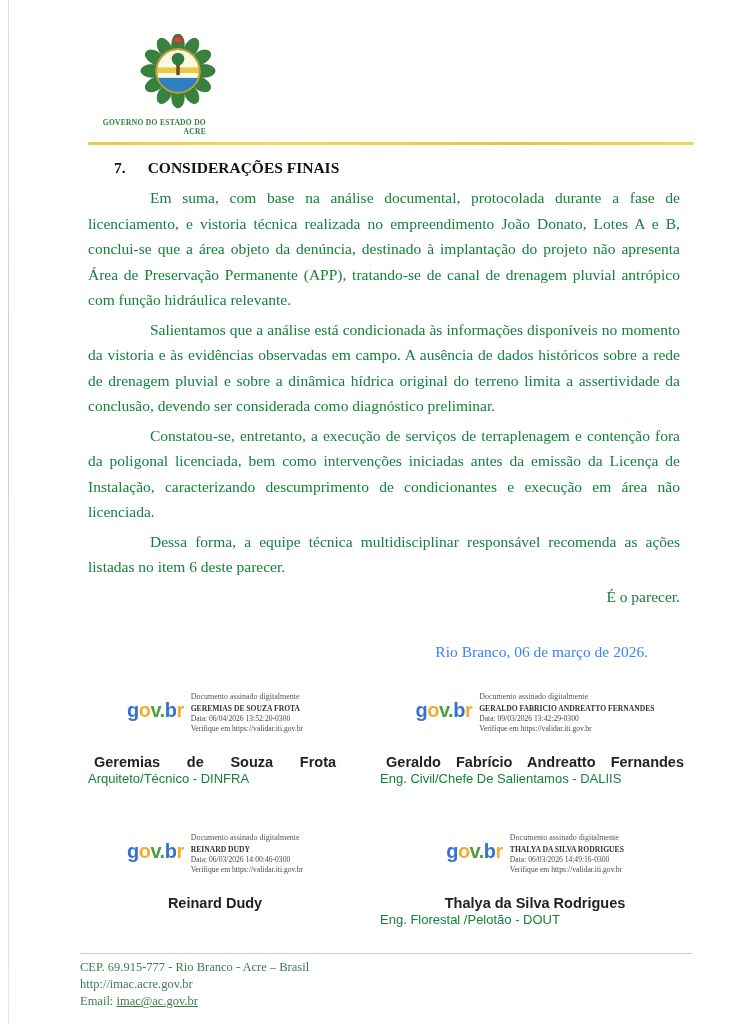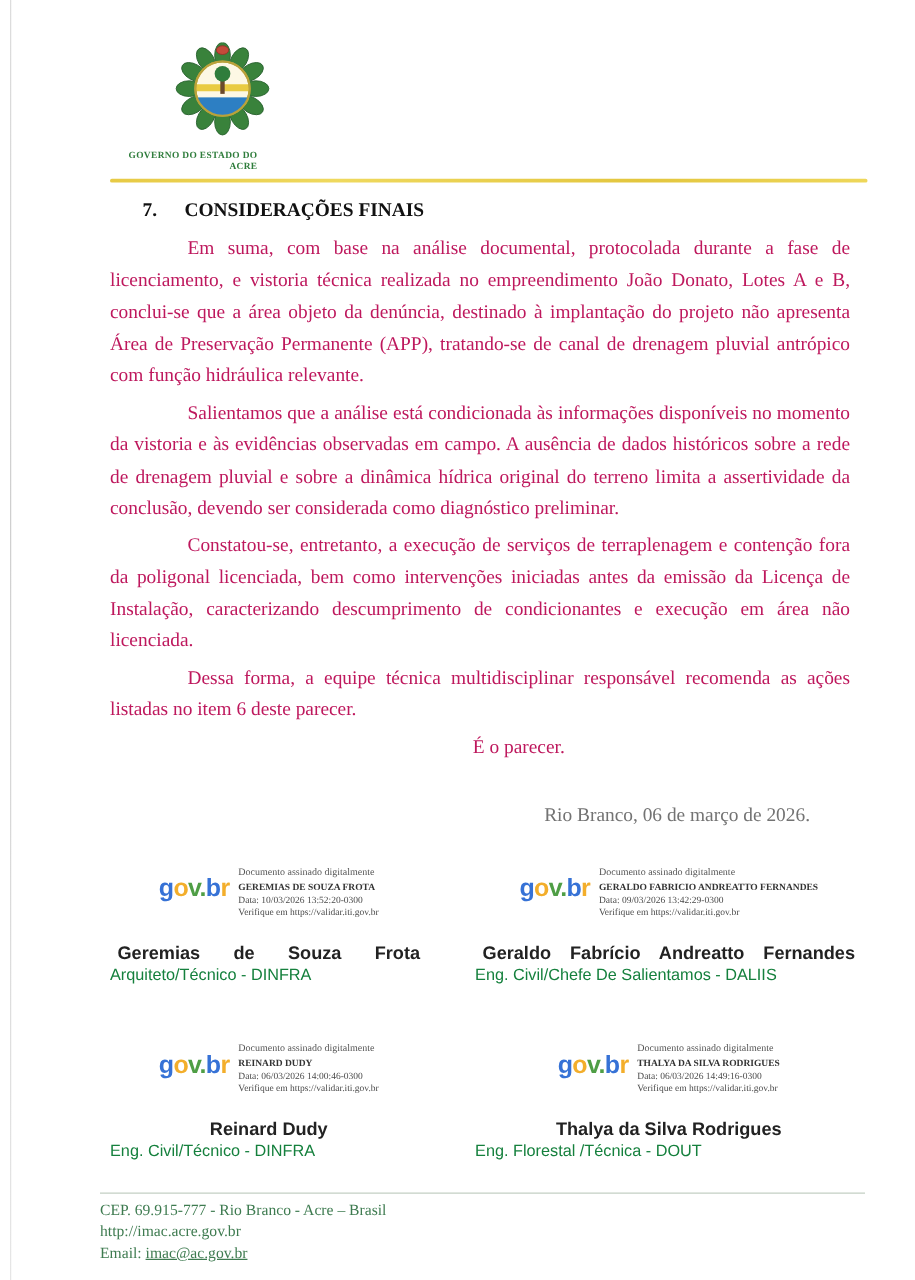--- a/index.html
+++ b/index.html
@@ -29,25 +29,25 @@
   }
   
   .section-heading{
     display:flex;gap:22px;margin:14px 52px 0 114px;
     font-weight:bold;font-size:15.5px;color:#111;
   }
   
   .body-text{margin:8px 52px 0 88px;}
   .body-text p{
     margin:4px 0 0;font-size:15.5px;line-height:25.5px;text-align:justify;
-    text-indent:62px;color:#be185d;
+    text-indent:62px;color:#15803d;
   }
-  .body-text p.short{text-align:center;}
+  .body-text p.short{text-align:right;}
   .dateline{
-    margin-top:34px;text-align:right;padding-right:32px;font-size:15.5px;color:#737373;
+    margin-top:34px;text-align:right;padding-right:32px;font-size:15.5px;color:#3b82f6;
   }
   
   .sig-grid{
     display:grid;grid-template-columns:1fr 1.22fr;column-gap:38px;row-gap:46px;
     margin:30px 42px 0 88px;
   }
   .sig-block{font-family:"Liberation Sans", sans-serif;}
   .stamp{display:flex;align-items:flex-start;gap:7px;justify-content:center;}
   .govbr-brand{
     font-family:"Liberation Sans", sans-serif;font-weight:800;font-size:20px;
@@ -126,21 +126,21 @@
 </div>
 
 <div class="sig-grid">
 
   <div class="sig-block">
     <div class="stamp">
       <span class="govbr-brand"><span style="color: rgb(54, 114, 214);">g</span><span style="color: rgb(243, 174, 43);">o</span><span style="color: rgb(79, 158, 69);">v</span><span style="color: rgb(79, 158, 69);">.</span><span style="color: rgb(54, 114, 214);">b</span><span style="color: rgb(243, 174, 43);">r</span></span>
       <span class="stamp-txt">
         <div class="stamp-line1">Documento assinado digitalmente</div>
         <div class="stamp-name">GEREMIAS DE SOUZA FROTA</div>
-        <div class="stamp-meta">Data: 10/03/2026 13:52:20-0300</div>
+        <div class="stamp-meta">Data: 06/04/2026 13:52:20-0300</div>
         <div class="stamp-meta">Verifique em https://validar.iti.gov.br</div>
       </span>
     </div>
     <div class="sig-name spread">Geremias de Souza Frota</div>
     <div class="sig-role">Arquiteto/Técnico - DINFRA</div>
   </div>
 
   <div class="sig-block">
     <div class="stamp">
       <span class="govbr-brand"><span style="color: rgb(54, 114, 214);">g</span><span style="color: rgb(243, 174, 43);">o</span><span style="color: rgb(79, 158, 69);">v</span><span style="color: rgb(79, 158, 69);">.</span><span style="color: rgb(54, 114, 214);">b</span><span style="color: rgb(243, 174, 43);">r</span></span>
@@ -159,35 +159,34 @@
     <div class="stamp">
       <span class="govbr-brand"><span style="color: rgb(54, 114, 214);">g</span><span style="color: rgb(243, 174, 43);">o</span><span style="color: rgb(79, 158, 69);">v</span><span style="color: rgb(79, 158, 69);">.</span><span style="color: rgb(54, 114, 214);">b</span><span style="color: rgb(243, 174, 43);">r</span></span>
       <span class="stamp-txt">
         <div class="stamp-line1">Documento assinado digitalmente</div>
         <div class="stamp-name">REINARD DUDY</div>
         <div class="stamp-meta">Data: 06/03/2026 14:00:46-0300</div>
         <div class="stamp-meta">Verifique em https://validar.iti.gov.br</div>
       </span>
     </div>
     <div class="sig-name">Reinard Dudy</div>
-    <div class="sig-role">Eng. Civil/Técnico - DINFRA</div>
   </div>
 
   <div class="sig-block">
     <div class="stamp">
       <span class="govbr-brand"><span style="color: rgb(54, 114, 214);">g</span><span style="color: rgb(243, 174, 43);">o</span><span style="color: rgb(79, 158, 69);">v</span><span style="color: rgb(79, 158, 69);">.</span><span style="color: rgb(54, 114, 214);">b</span><span style="color: rgb(243, 174, 43);">r</span></span>
       <span class="stamp-txt">
         <div class="stamp-line1">Documento assinado digitalmente</div>
         <div class="stamp-name">THALYA DA SILVA RODRIGUES</div>
         <div class="stamp-meta">Data: 06/03/2026 14:49:16-0300</div>
         <div class="stamp-meta">Verifique em https://validar.iti.gov.br</div>
       </span>
     </div>
     <div class="sig-name">Thalya da Silva Rodrigues</div>
-    <div class="sig-role">Eng. Florestal /Técnica - DOUT</div>
+    <div class="sig-role">Eng. Florestal /Pelotão - DOUT</div>
   </div>
 
 </div>
 
 <div class="footer">
   <div>CEP. 69.915-777 - Rio Branco - Acre – Brasil</div>
   <div>http://imac.acre.gov.br</div>
   <div>
     <span>Email:</span>
     <a href="#">imac@ac.gov.br</a>

